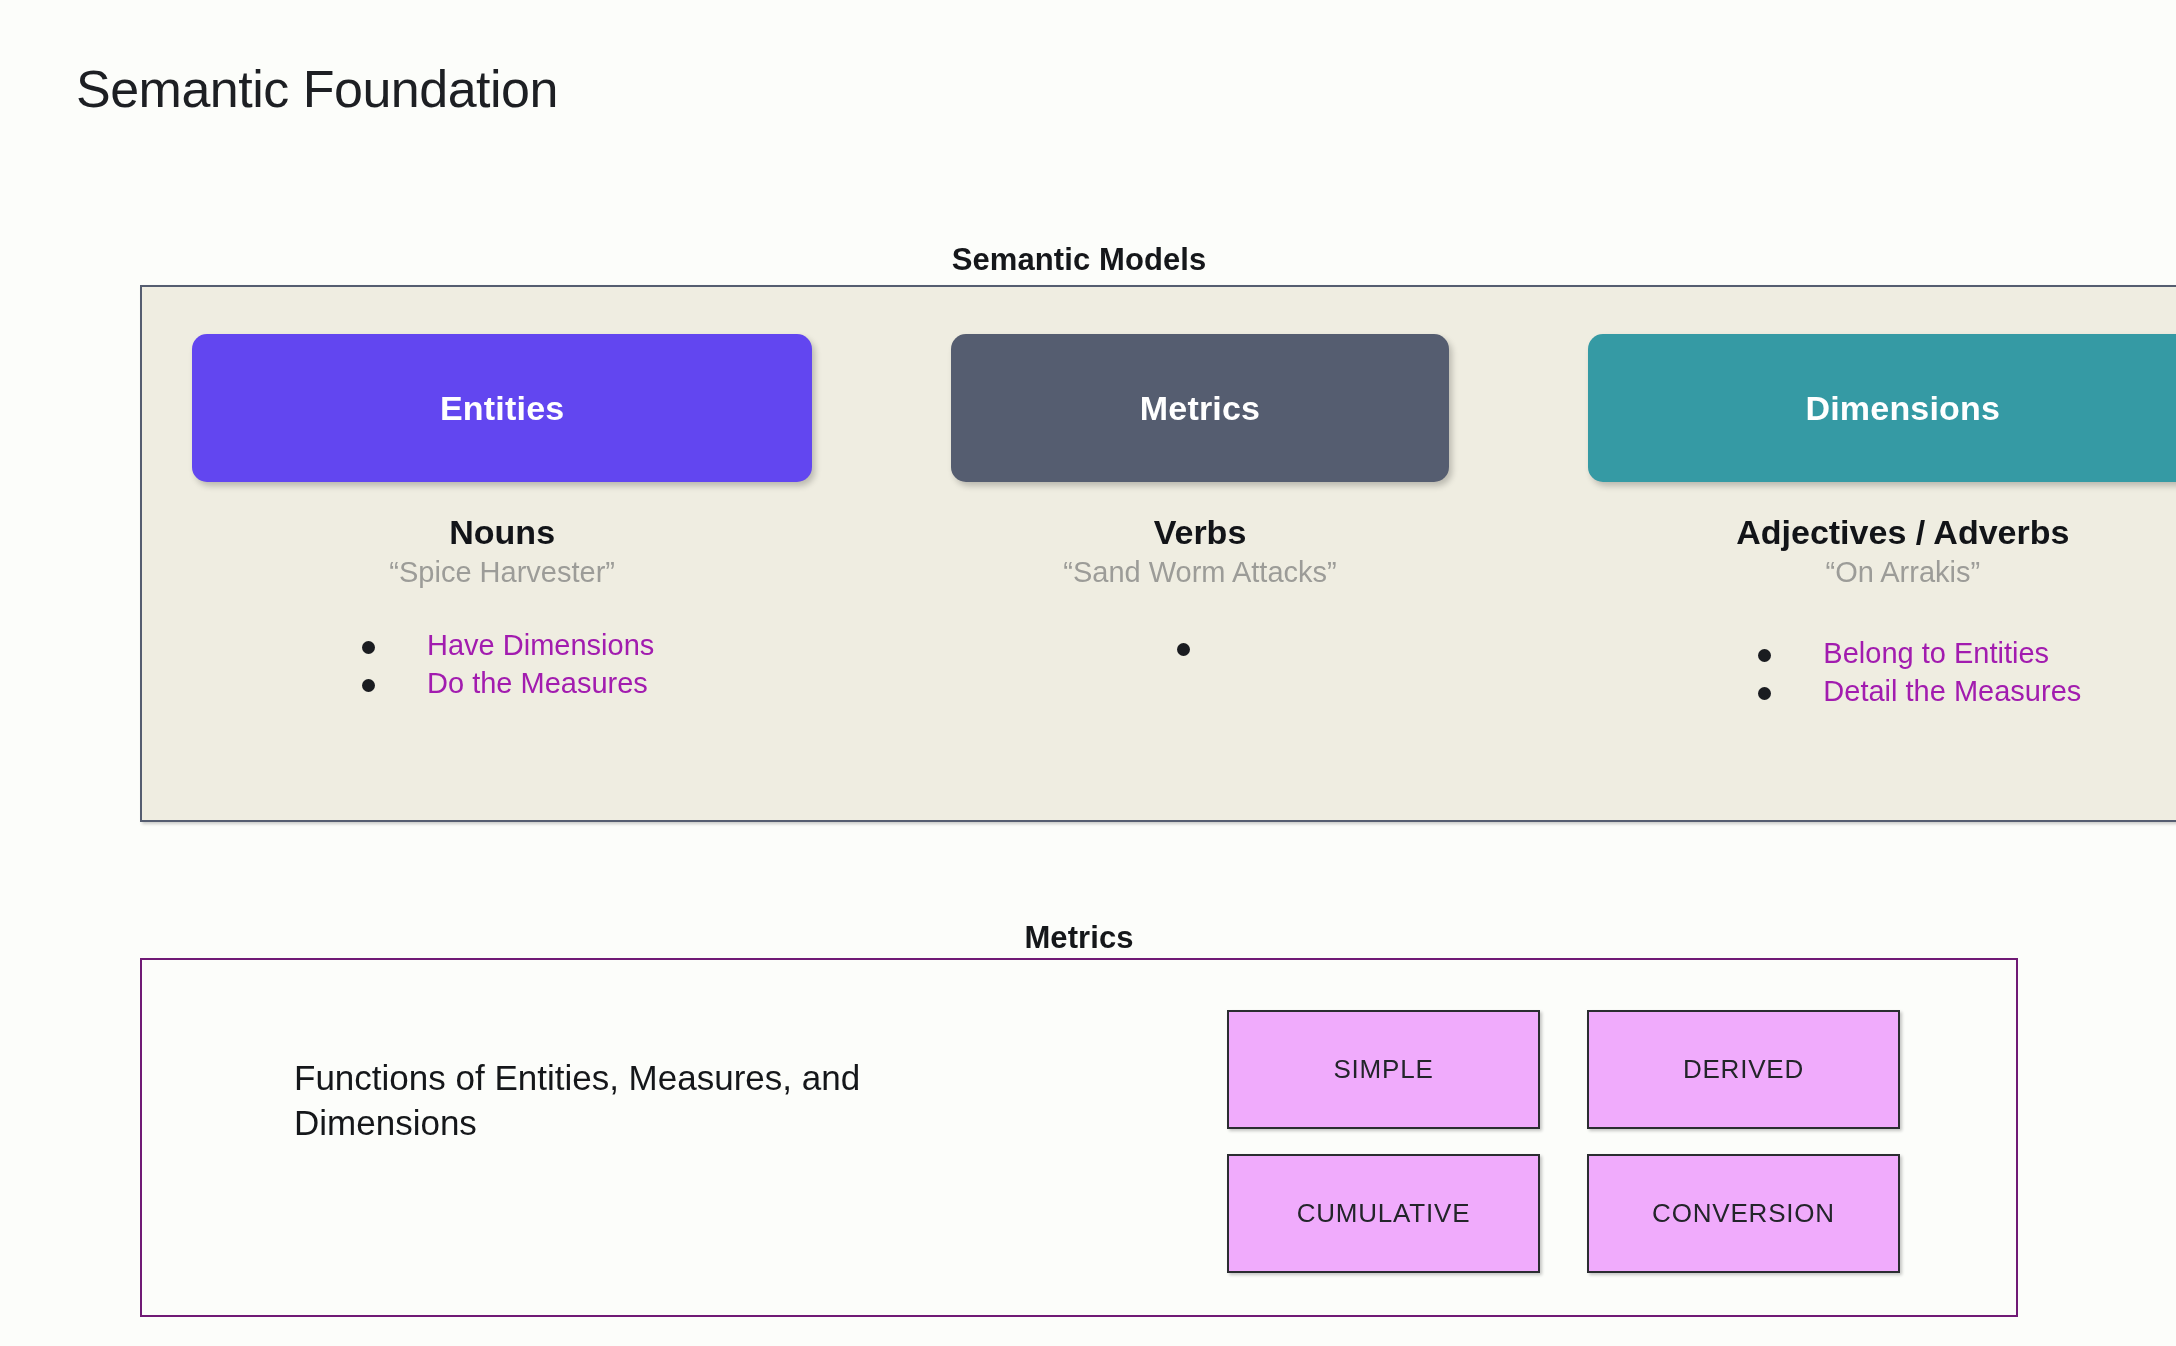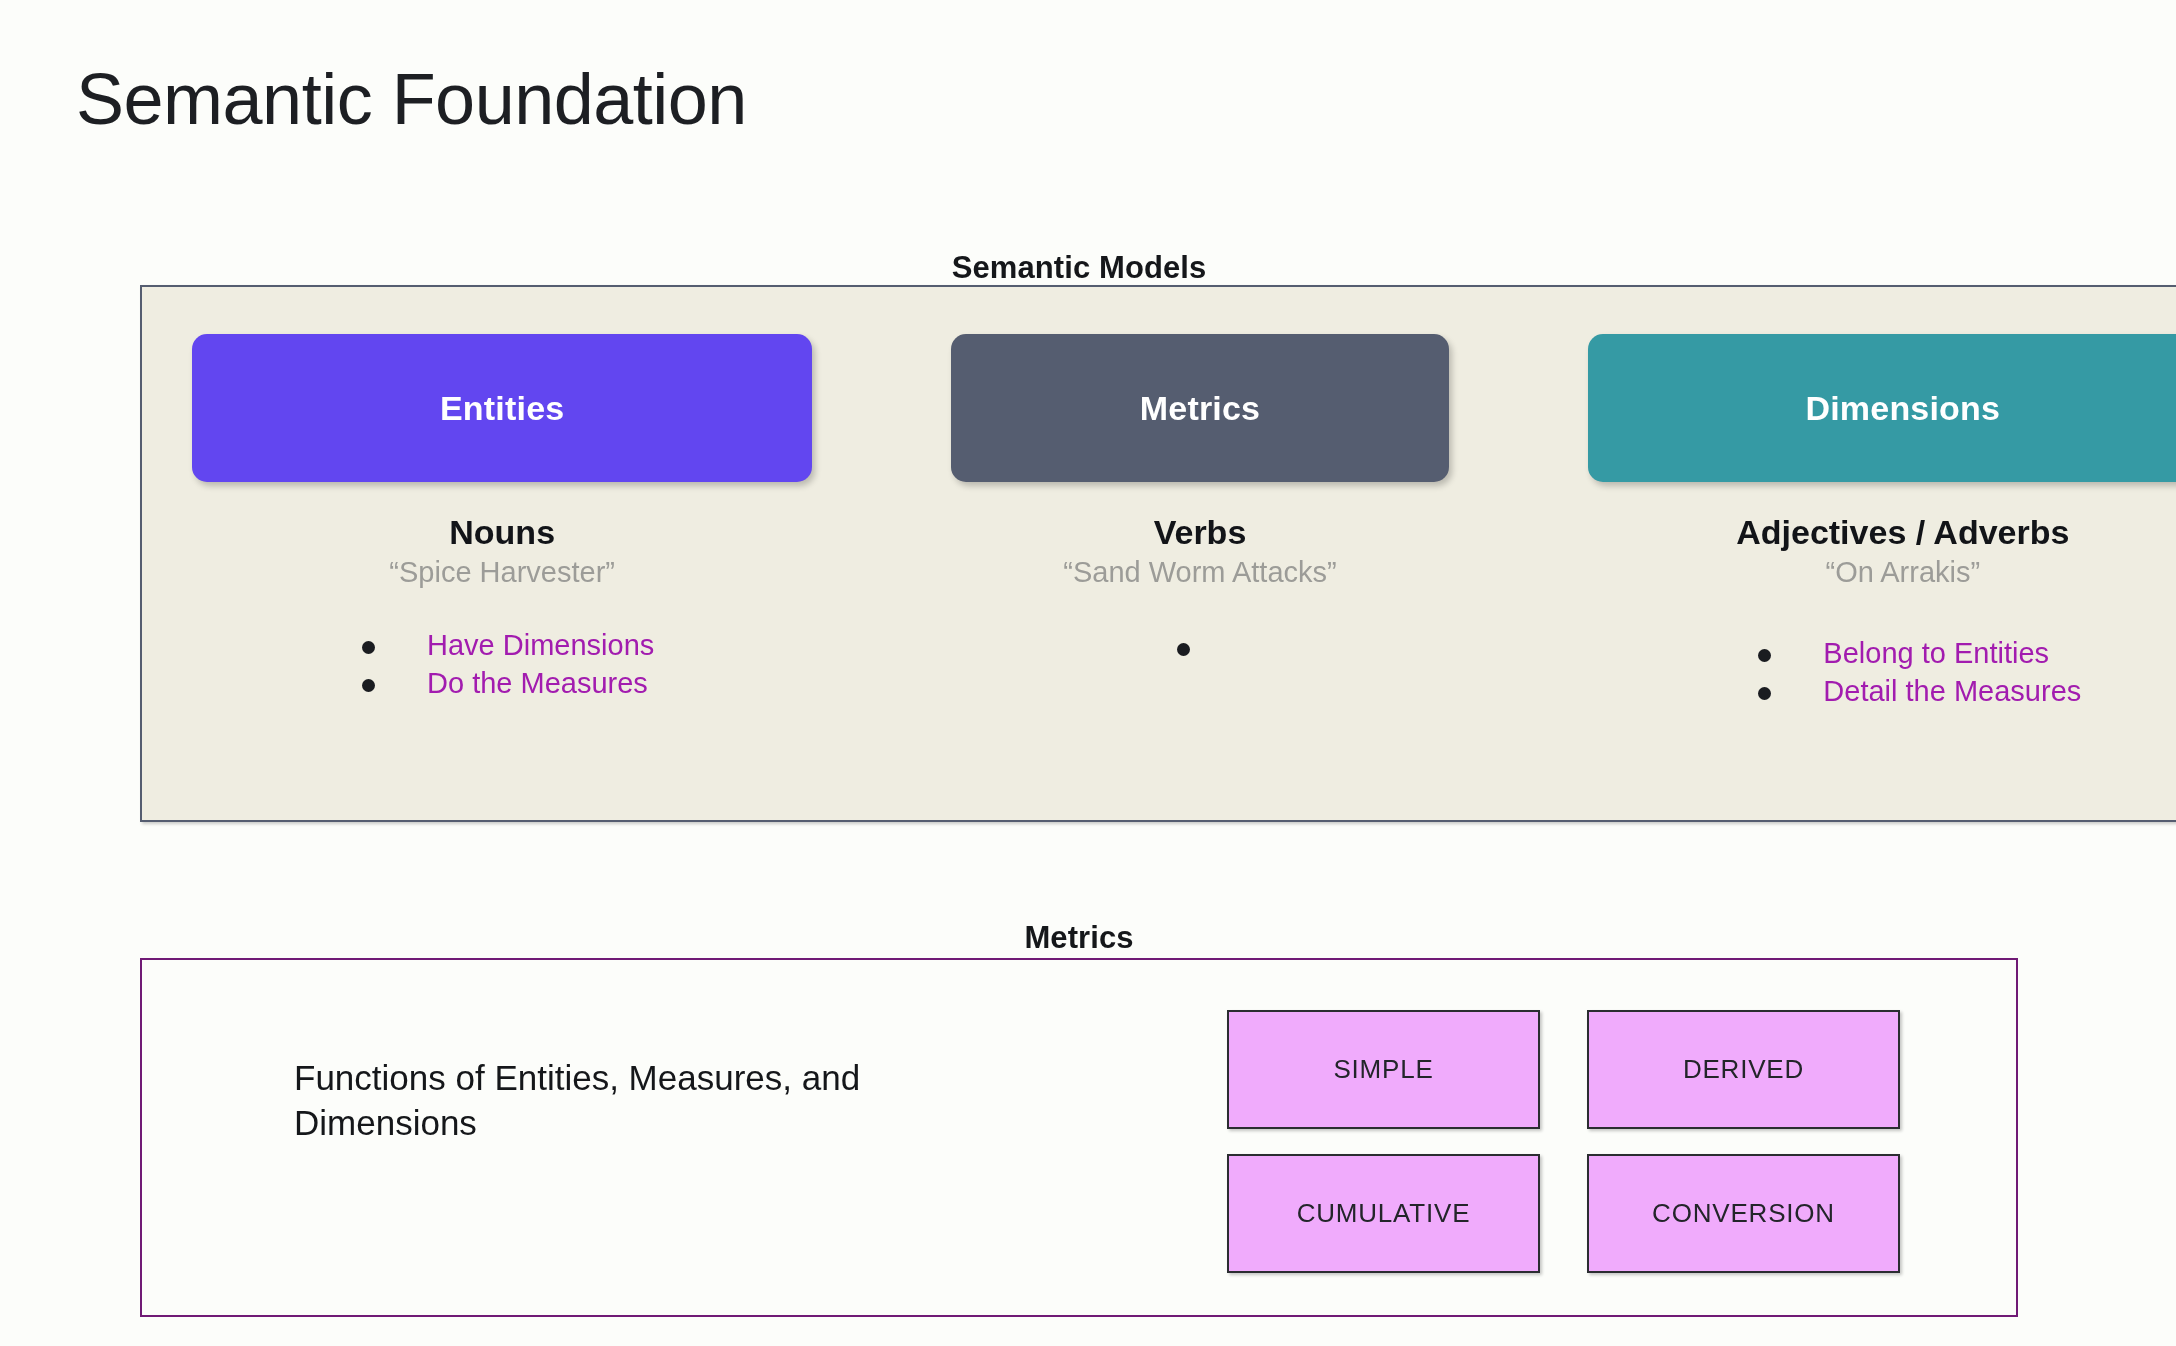--- a/index.html
+++ b/index.html
@@ -14,40 +14,40 @@
     font-family: "Liberation Sans", sans-serif;
     background: #fcfdfa;
     position: relative;
   }
 
   
   .slide-title {
     position: absolute;
     left: 76px;
     top: 62px;
-    font-size: 72px;
+    font-size: 52px;
     font-weight: 400;
     color: #1d1f23;
     letter-spacing: -0.5px;
     line-height: 1.05;
     white-space: nowrap;
   }
 
   
   .section-heading {
     position: absolute;
     font-size: 31px;
     font-weight: 700;
     color: #15171a;
     text-align: center;
     letter-spacing: 0.1px;
   }
   #semantic-models-heading {
     left: 140px;
-    top: 250px;
+    top: 242px;
     width: 1878px;
   }
   #metrics-heading {
     left: 140px;
     top: 920px;
     width: 1878px;
   }
 
   
   .models-panel {

